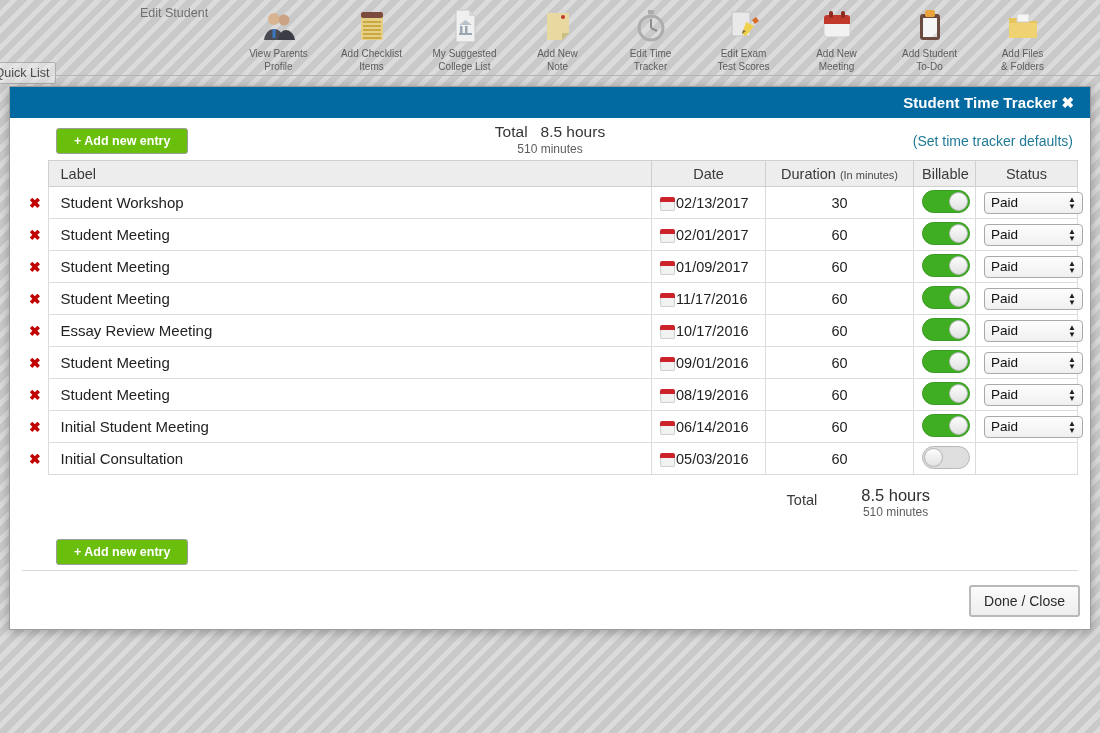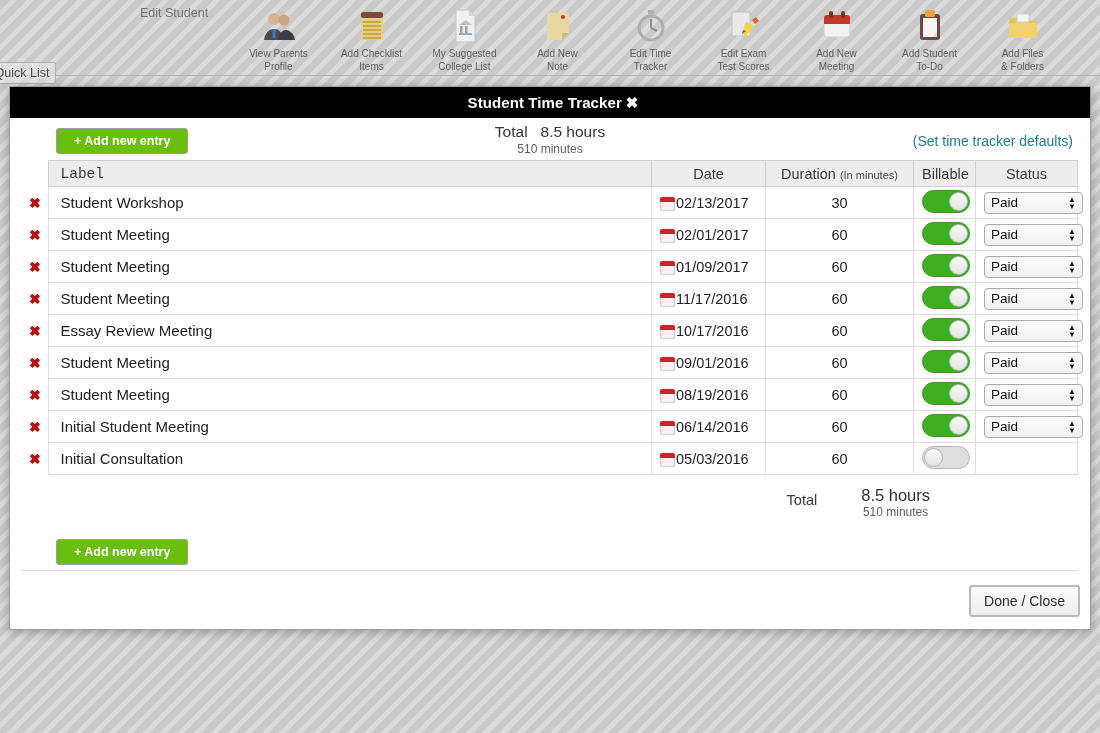--- a/index.html
+++ b/index.html
@@ -226,24 +226,24 @@
     height: 544px;
     background: #ffffff;
     border: 1px solid #9c9c9c;
     box-shadow: 0 2px 10px rgba(0,0,0,0.28);
     box-sizing: border-box;
     display: flex;
     flex-direction: column;
   }
   .modal-header {
     height: 31px;
-    background: #000000;
+    background: #0369a1;
     display: flex;
     align-items: center;
-    justify-content: center;
+    justify-content: flex-end;
     padding: 0 12px 0 22px;
     flex: 0 0 auto;
   }
   .modal-title {
     color: #ffffff;
     font-size: 15px;
     font-weight: bold;
     letter-spacing: 0.1px;
   }
   .modal-close {
@@ -316,21 +316,21 @@
   table.tt th {
     background: #ededed;
     border: 1px solid #cfcfcf;
     font-weight: normal;
     font-size: 14.5px;
     color: #3a3a3a;
     height: 25px;
     padding: 0 8px;
     text-align: center;
   }
-  table.tt th.th-label { text-align: left; padding-left: 12px; font-family: Liberation Mono, monospace; }
+  table.tt th.th-label { text-align: left; padding-left: 12px; }
   table.tt th .sub { font-size: 11px; color: #4a4a4a; }
   table.tt td {
     border: 1px solid #dcdcdc;
     height: 31px;
     font-size: 14.5px;
     color: #222;
     padding: 0 8px;
     background: #ffffff;
     text-align: center;
     vertical-align: middle;

